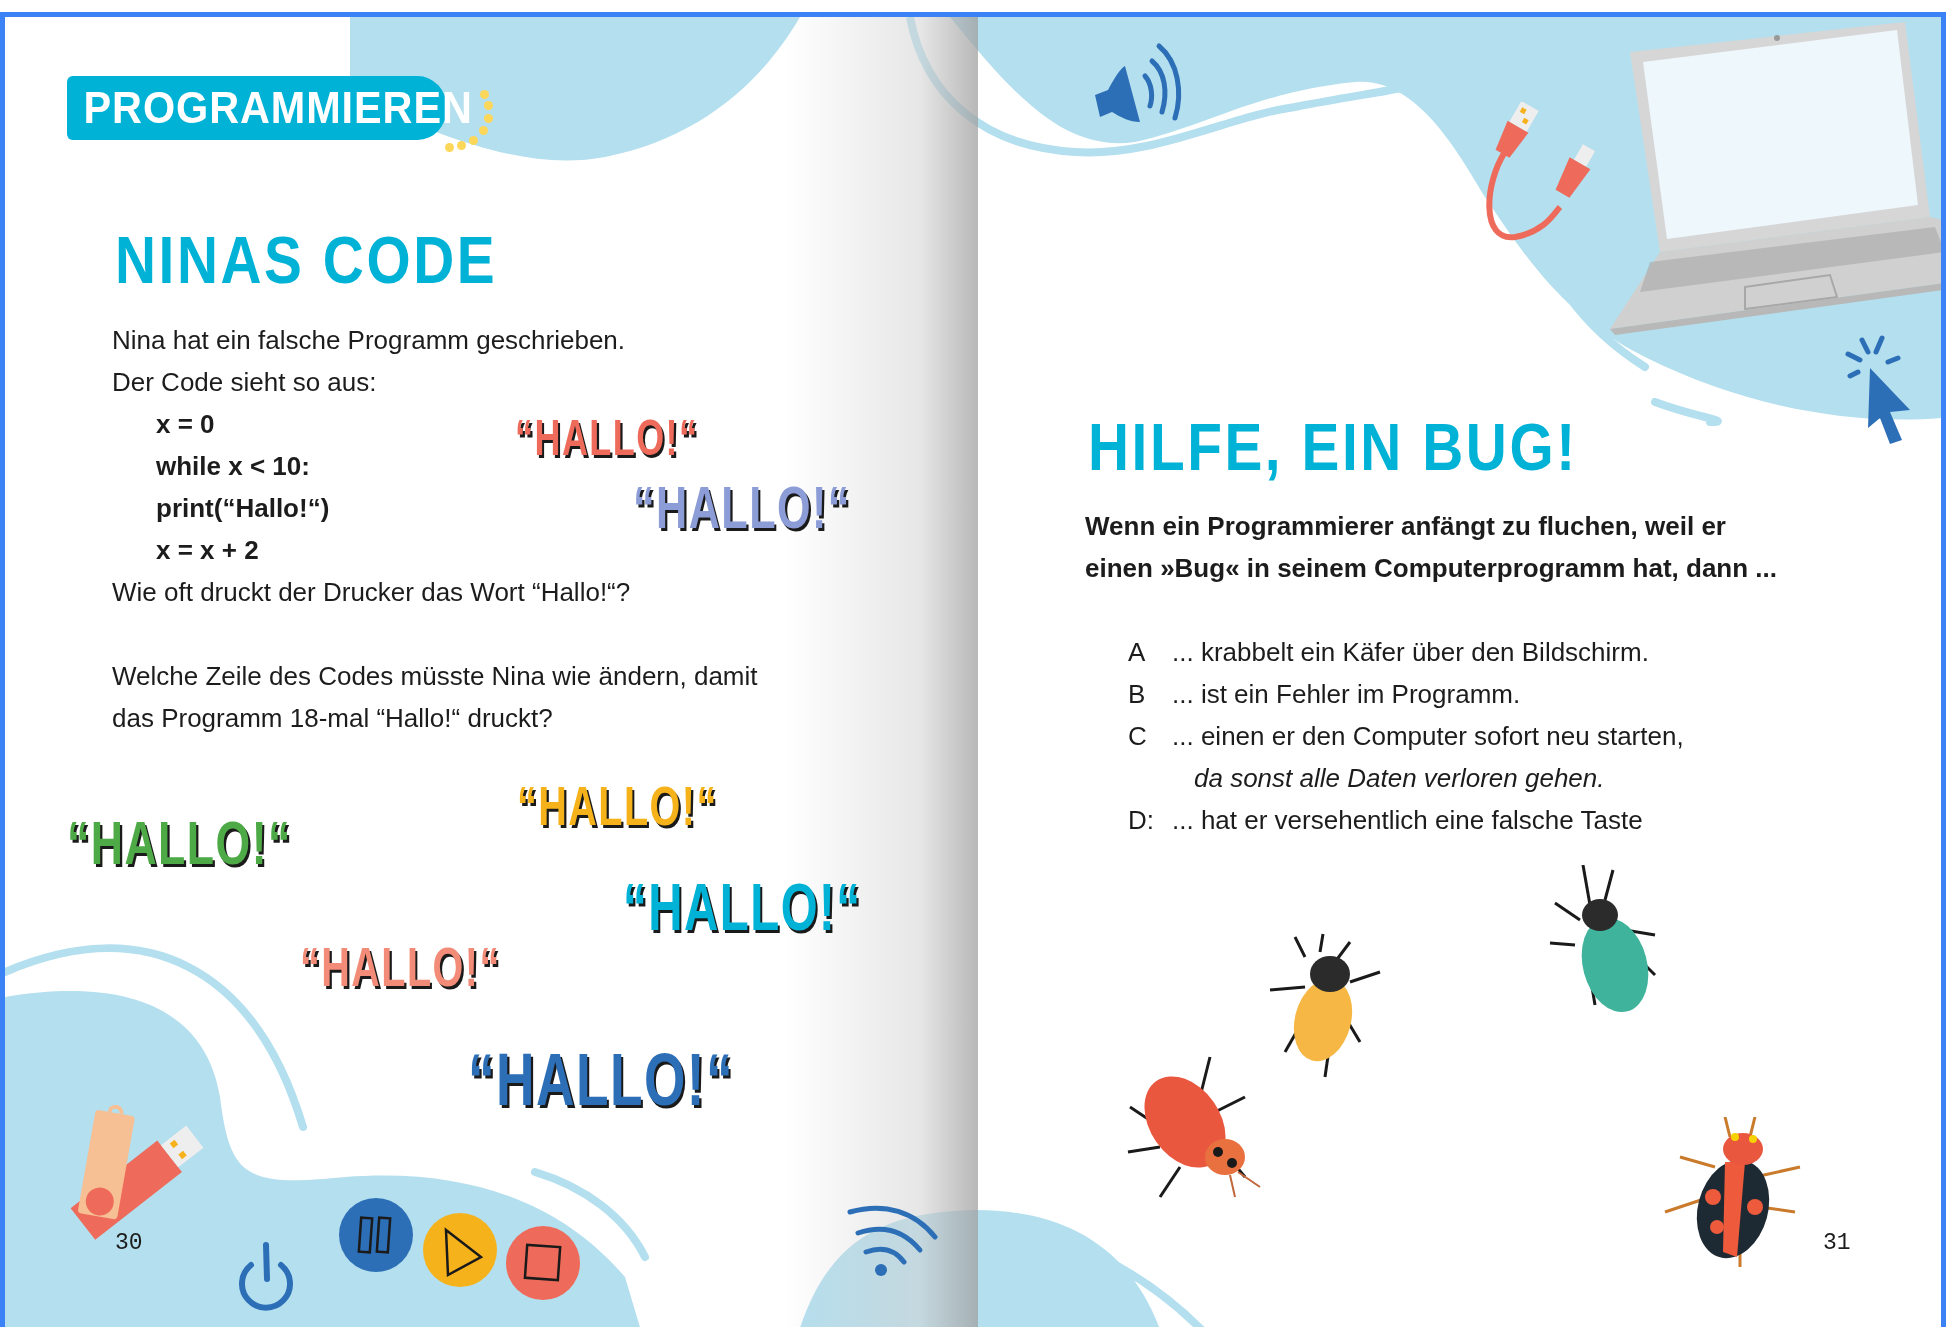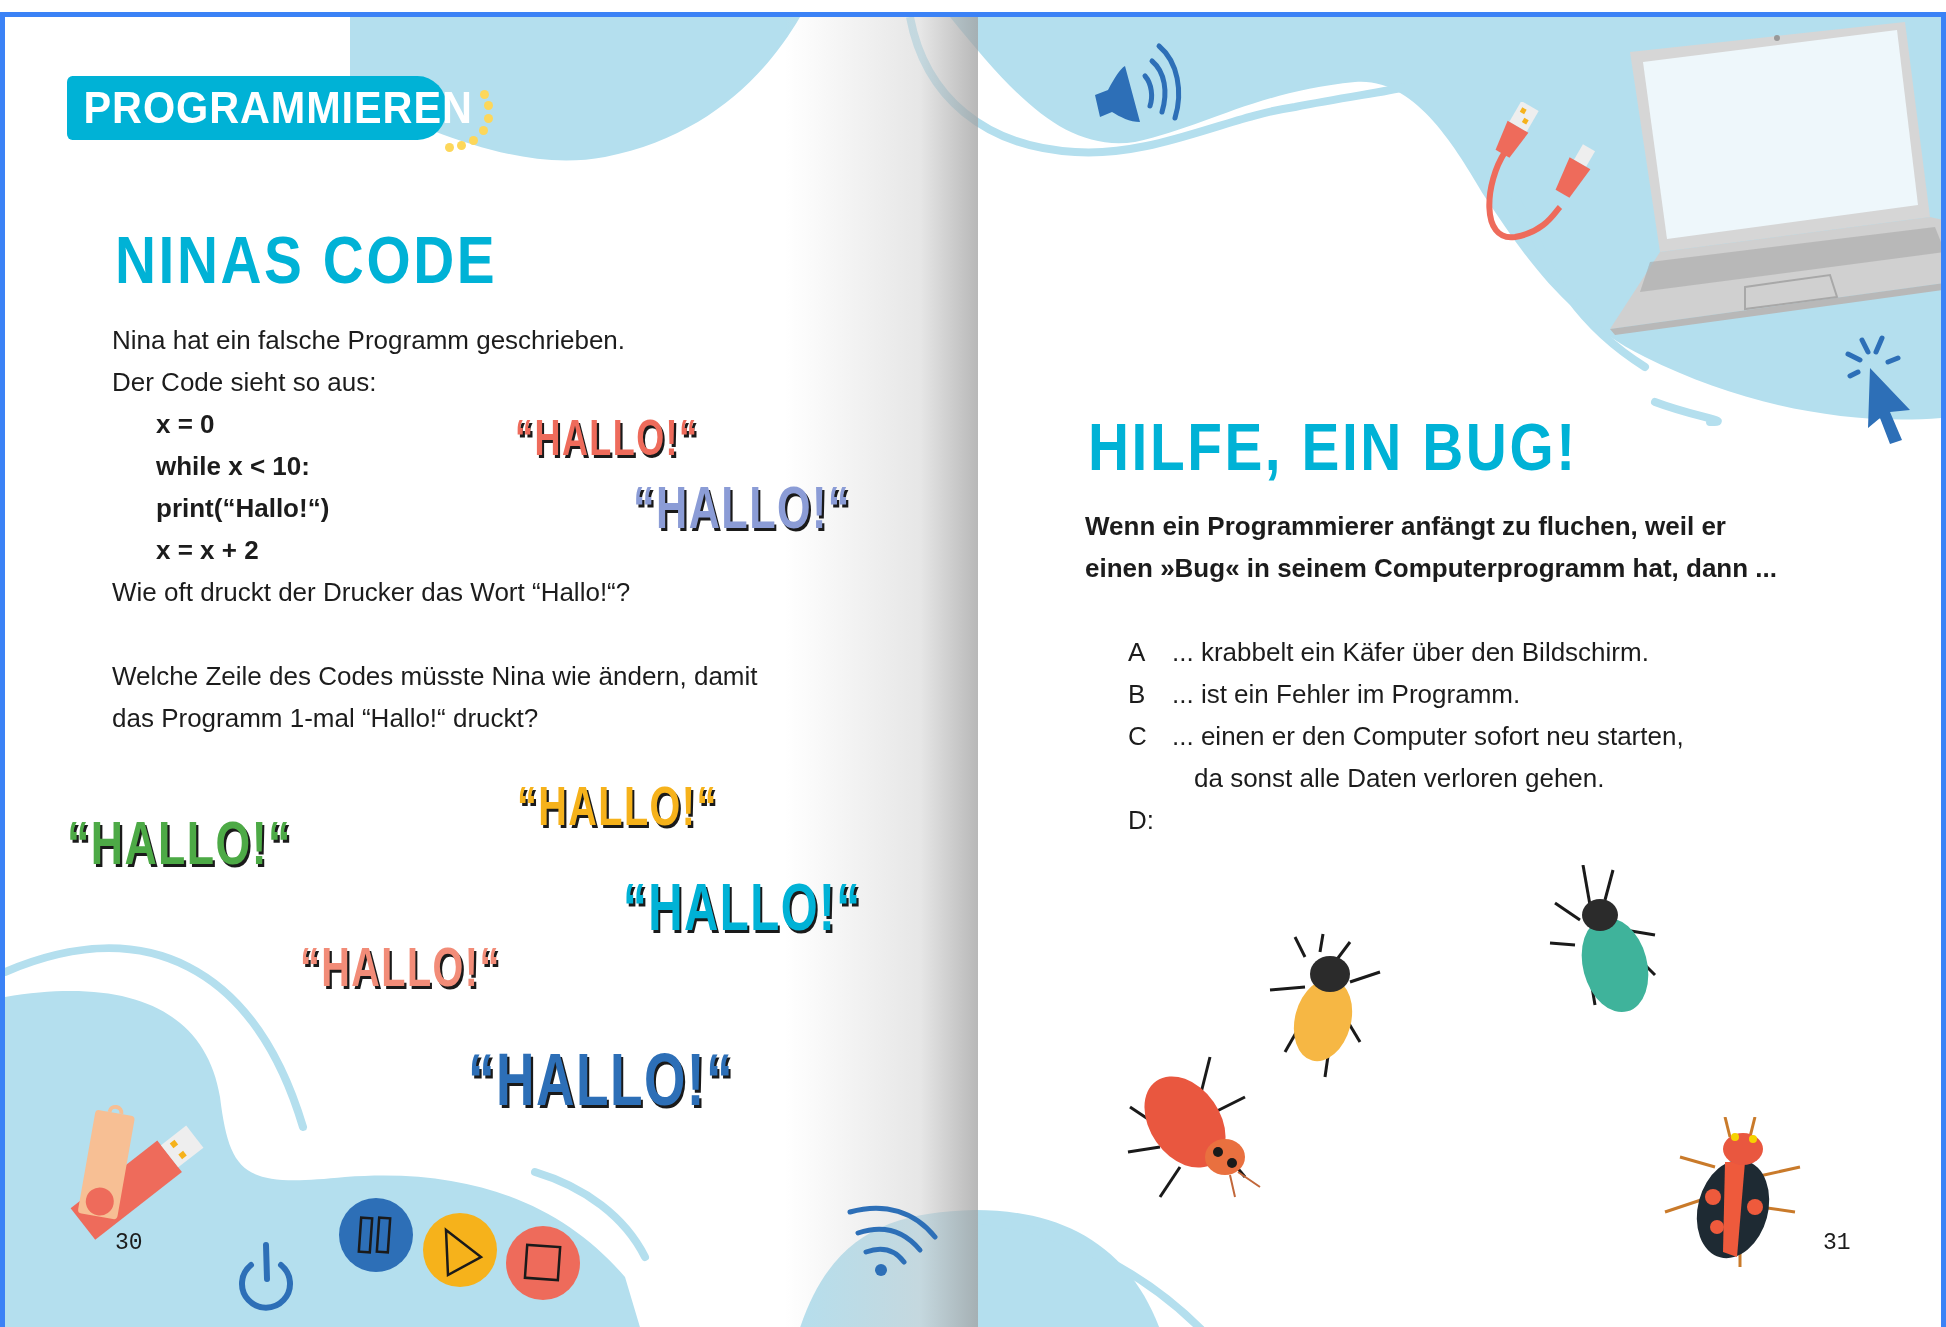--- a/index.html
+++ b/index.html
@@ -20,21 +20,21 @@
   .title-right { left:1083px; top:392px; font-size:66px; transform:scaleX(0.86); transform-origin:left top; }
 
   .body { font-family:"Liberation Sans", sans-serif; font-size:26px; color:#1c1c1c; line-height:42px; white-space:nowrap; }
   .left-body { left:107px; top:302px; }
   .left-body .code { padding-left:44px;font-weight:bold; }
   .left-body .gap { height:42px; }
   .right-body { left:1080px; top:488px;font-weight:bold; }
   .options { left:1123px; top:614px; }
   .opt-row { display:flex; }
   .opt-letter { width:44px; display:inline-block; }
-  .opt-cont { padding-left:66px; }
+  .opt-cont { padding-left:66px;font-style:italic; }
 
   .hallo { font-family:"Liberation Sans", sans-serif; font-weight:bold; letter-spacing:2px;
     text-shadow:3px 3px 0 #1a1a1a; transform:scaleX(0.72); transform-origin:left top; white-space:nowrap; }
 
   .pagenum { font-family:Liberation Mono, monospace; font-size:23px; color:#1c1c1c; }
 </style>
 </head>
 <body>
 
 <div class="spread">
@@ -74,21 +74,21 @@
   <div class="abs body left-body">
     <div>Nina hat ein falsche Programm geschrieben.</div>
     <div>Der Code sieht so aus:</div>
     <div class="code">x = 0</div>
     <div class="code">while x &lt; 10:</div>
     <div class="code">print(“Hallo!“)</div>
     <div class="code">x = x + 2</div>
     <div>Wie oft druckt der Drucker das Wort “Hallo!“?</div>
     <div class="gap"></div>
     <div>Welche Zeile des Codes müsste Nina wie ändern, damit</div>
-    <div>das Programm 1-mal “Hallo!“ druckt?</div>
+    <div>das Programm 18-mal “Hallo!“ druckt?</div>
   </div>
 
   <div class="abs hallo" style="left:510px;top:392px;font-size:50px;color:#ee6b5b;">“HALLO!“</div>
   <div class="abs hallo" style="left:628px;top:456px;font-size:60px;color:#8b9cd6;">“HALLO!“</div>
   <div class="abs hallo" style="left:512px;top:757px;font-size:55px;color:#f6b21b;">“HALLO!“</div>
   <div class="abs hallo" style="left:62px;top:790px;font-size:62px;color:#4daa46;">“HALLO!“</div>
   <div class="abs hallo" style="left:618px;top:852px;font-size:66px;color:#00b2d6;">“HALLO!“</div>
   <div class="abs hallo" style="left:295px;top:918px;font-size:55px;color:#f28c78;">“HALLO!“</div>
   <div class="abs hallo" style="left:463px;top:1020px;font-size:74px;color:#2d6fb7;">“HALLO!“</div>
 
@@ -194,20 +194,21 @@
       <span class="opt-letter">B</span>
       <span>... ist ein Fehler im Programm.</span>
     </div>
     <div class="opt-row">
       <span class="opt-letter">C</span>
       <span>... einen er den Computer sofort neu starten,</span>
     </div>
     <div class="opt-cont">da sonst alle Daten verloren gehen.</div>
     <div class="opt-row">
       <span class="opt-letter">D:</span>
+      <span>... hat er versehentlich eine falsche Taste</span>
     </div>
   </div>
 
   <svg class="abs" style="left:1115px;top:1020px;" width="170" height="170" viewBox="0 0 170 170">
     <g stroke="#1a1a1a" stroke-width="3" fill="none">
       <path d="M40 90 L10 70"></path>
         <path d="M40 110 L8 115"></path>
         <path d="M60 130 L40 160"></path>
       <path d="M80 60 L90 20"></path>
         <path d="M95 75 L125 60"></path>

